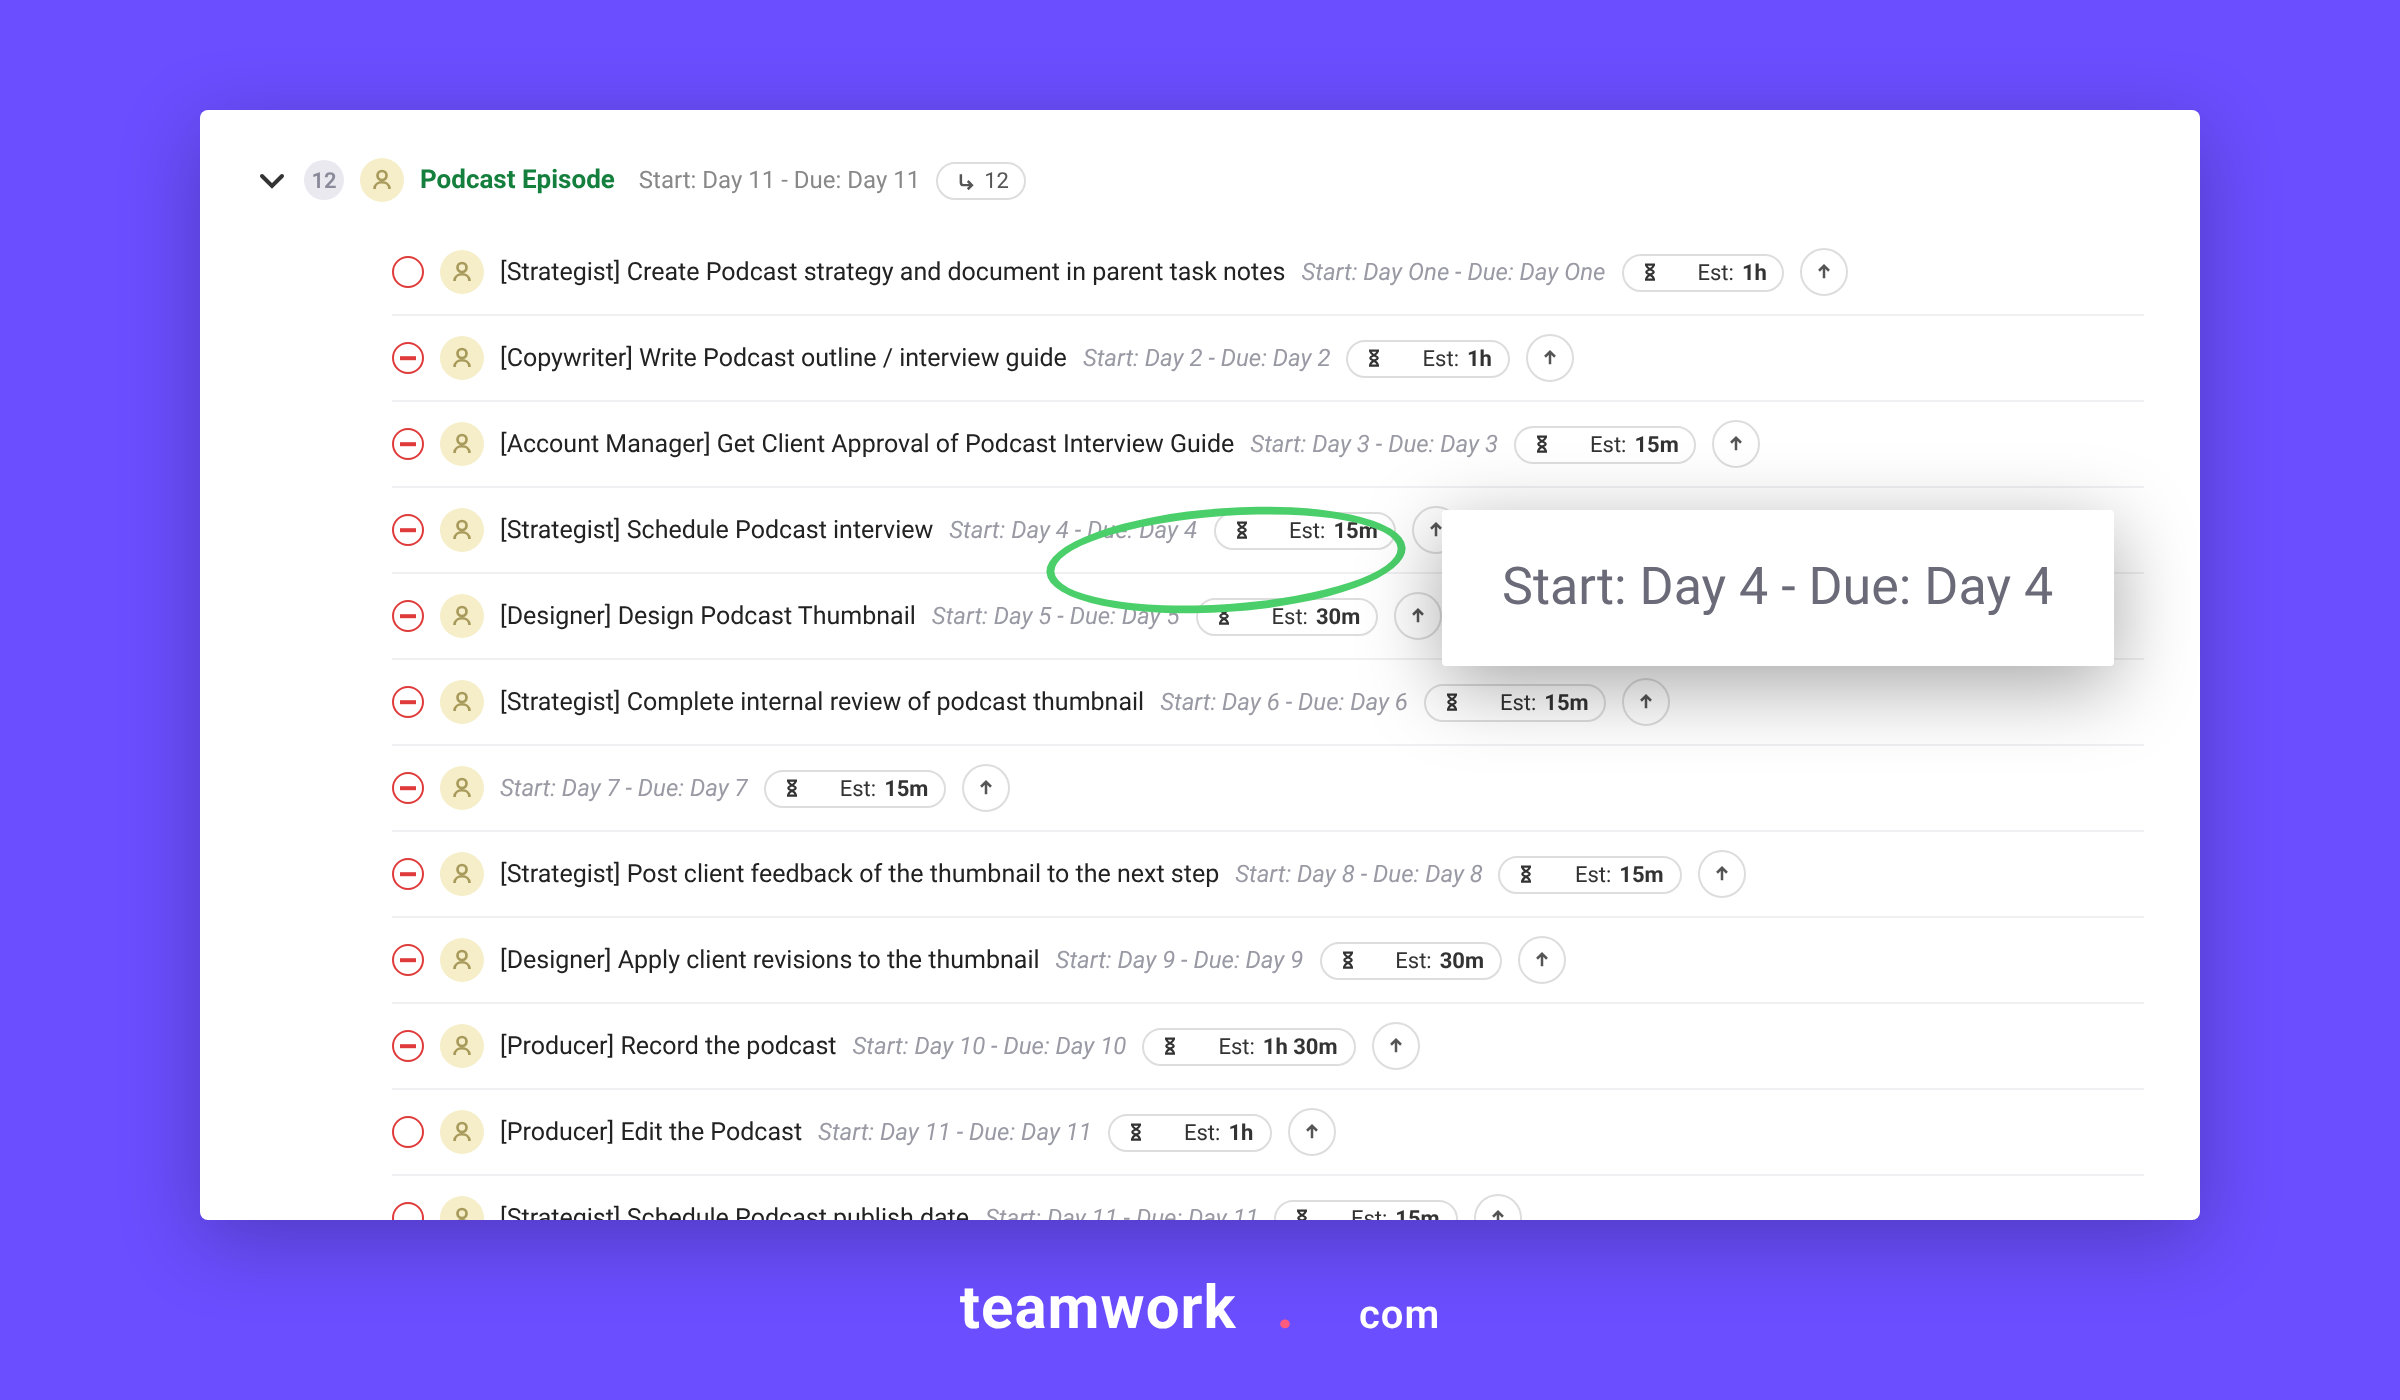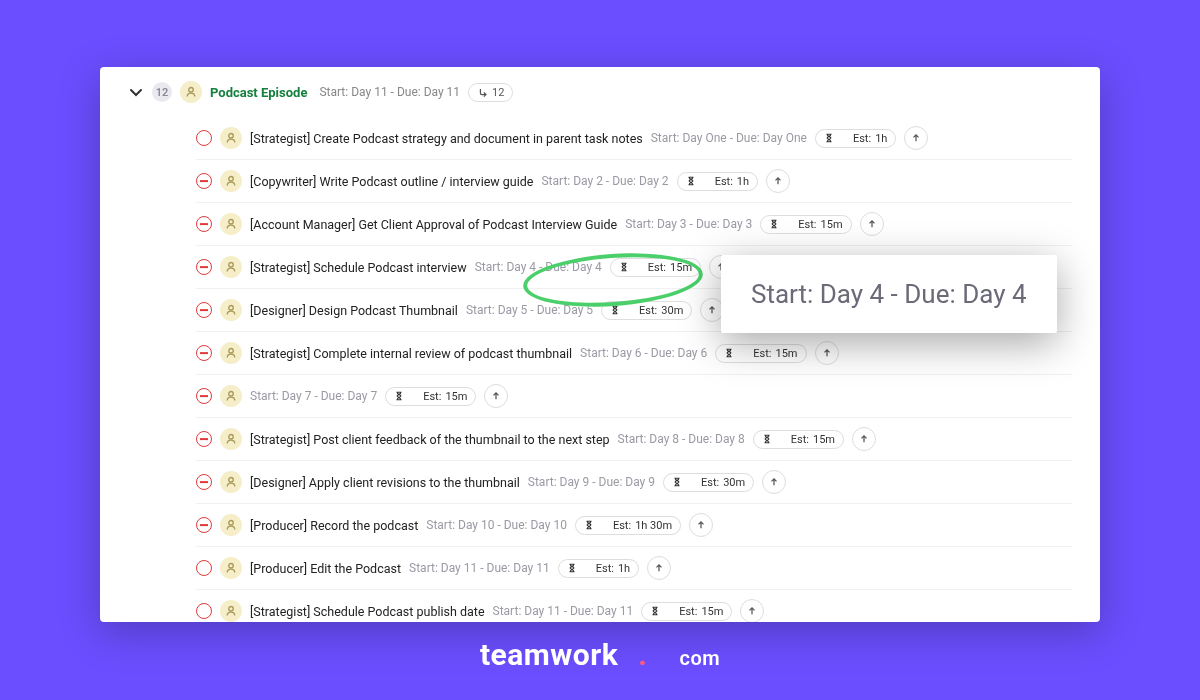--- a/index.html
+++ b/index.html
@@ -7,27 +7,27 @@
     background: #6b4eff;
     font-family: -apple-system, BlinkMacSystemFont, "Segoe UI", Roboto, sans-serif;
     width: 1200px;
     height: 700px;
     overflow: hidden;
     position: relative;
   }
   .panel {
     position: absolute;
     left: 100px;
-    top: 67px;
+    top: 55px;
     width: 1000px;
     height: 555px;
     background: #fff;
     border-radius: 4px;
     box-shadow: 0 10px 40px rgba(0,0,0,0.25);
-    padding: 14px 28px 10px 28px;
+    padding: 24px 28px 10px 28px;
     overflow: hidden;
   }
   .group-header {
     display: flex;
     align-items: center;
     gap: 8px;
     font-size: 13px;
     margin-bottom: 14px;
   }
   .chevron {
@@ -83,33 +83,33 @@
   }
   .complete-circle.minus::after{
     content:"";
     position:absolute;
     left:3px; right:3px; top:50%;
     height:1.8px;
     background:#e03b3b;
     transform:translateY(-50%);
   }
   .task-title { color:#222; flex-shrink:0; }
-  .task-dates { color:#9a9aa5; font-size:12px; flex-shrink:0; }
+  .task-dates { color:#9a9aa5; font-size:12px; flex-shrink:0;font-style:italic; }
   .pill {
     border:1px solid #ddd;
     border-radius:14px;
     padding:2px 8px;
     font-size:11px;
     display:flex; align-items:center; gap:4px;
     color:#333;
     flex-shrink:0;
   }
   .pill svg { width:10px; height:10px; stroke:#333; fill:none; stroke-width:1.8;}
   .pill .label-est { font-weight:400;margin-left:15px; }
-  .pill .val { font-weight:400; }
+  .pill .val { font-weight:700; }
   .move-btn {
     width:24px; height:24px;
     border:1px solid #ddd;
     border-radius:50%;
     display:flex; align-items:center; justify-content:center;
     cursor:pointer;
     flex-shrink:0;
   }
   .move-btn svg { width:10px; height:10px; stroke:#555; fill:none; stroke-width:2;}
   .green-circle {

